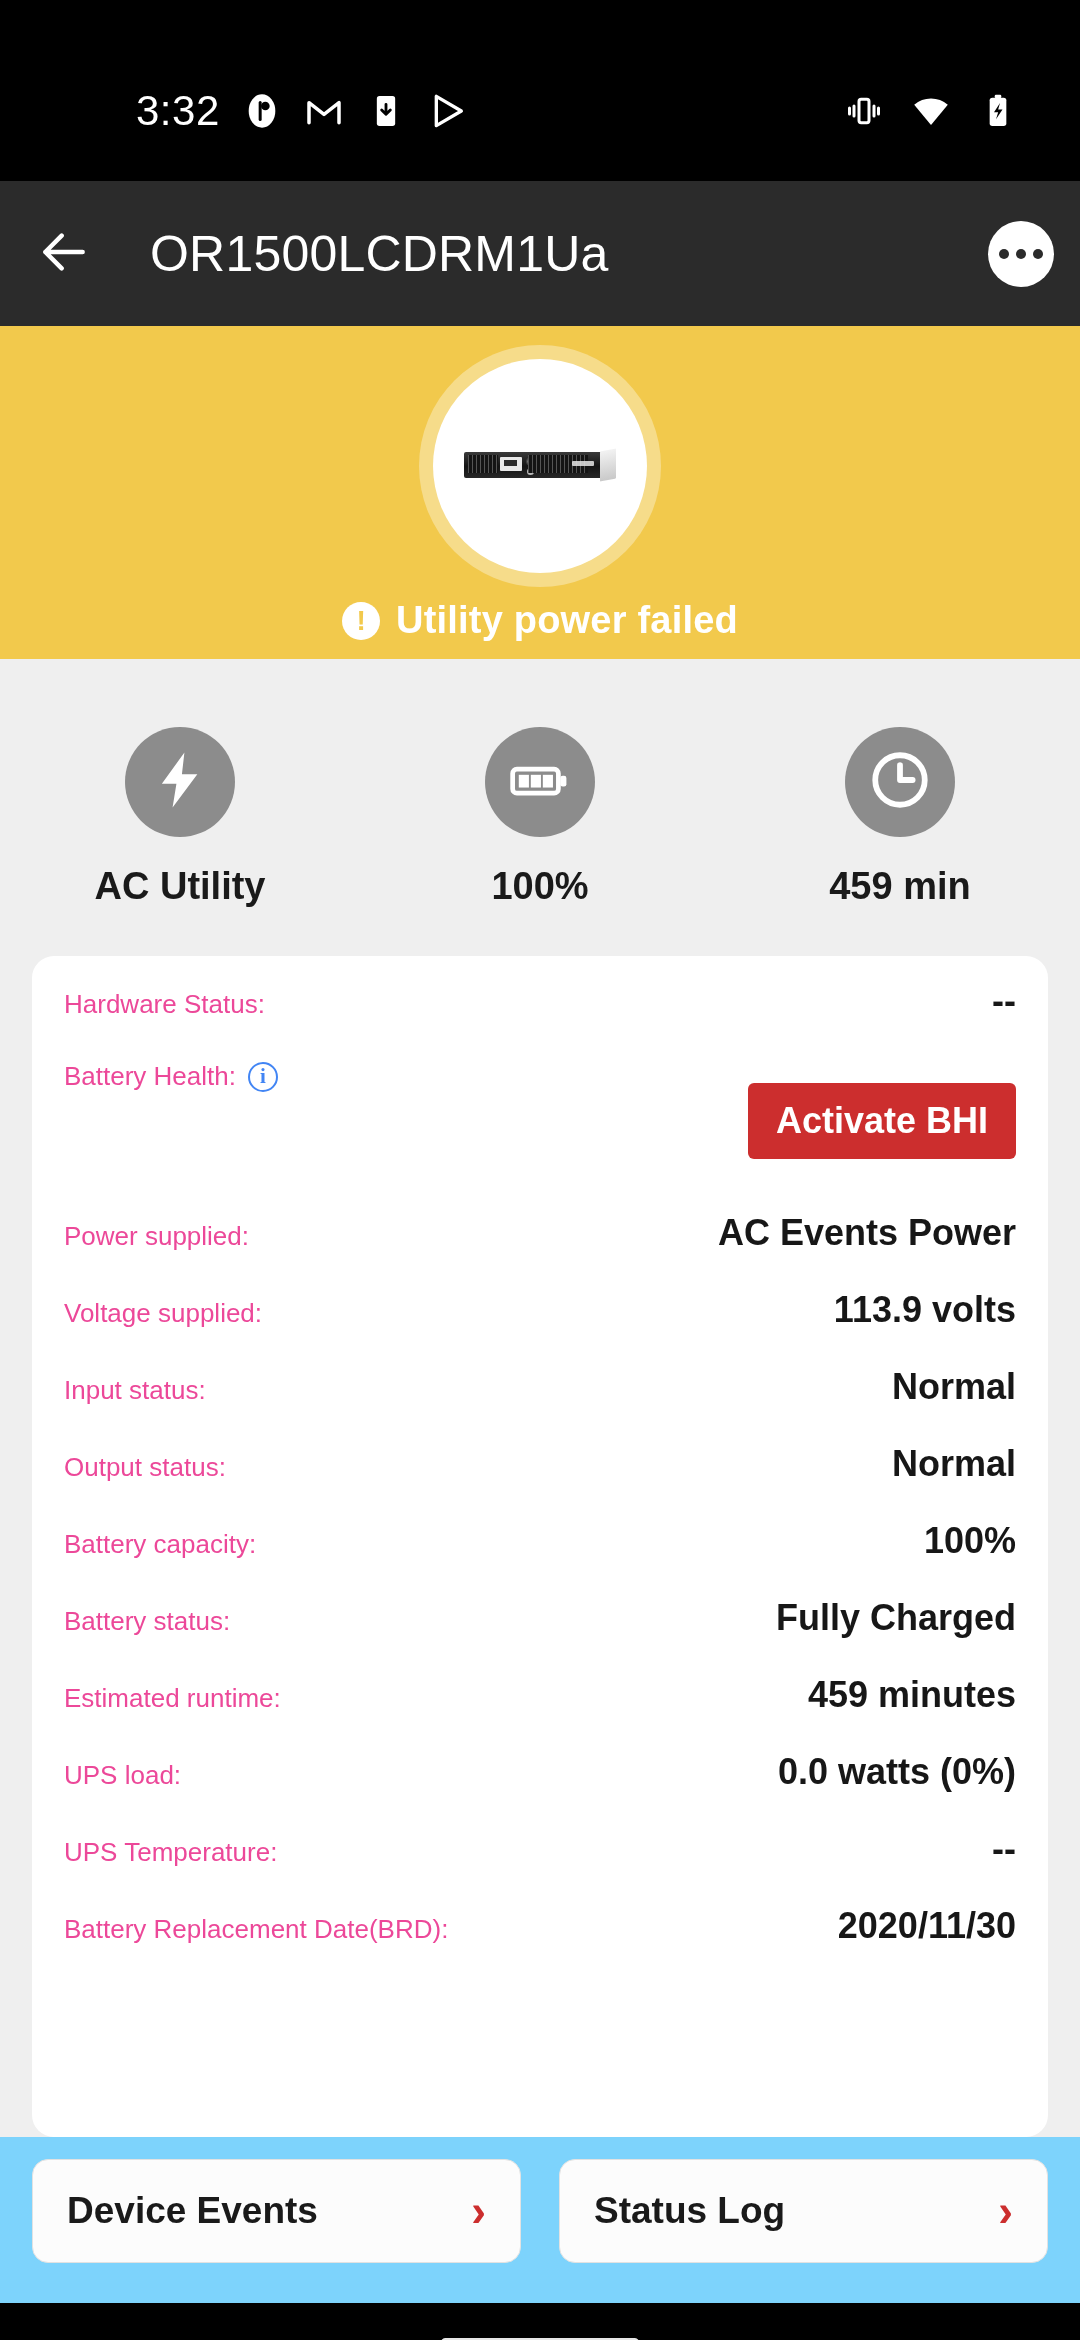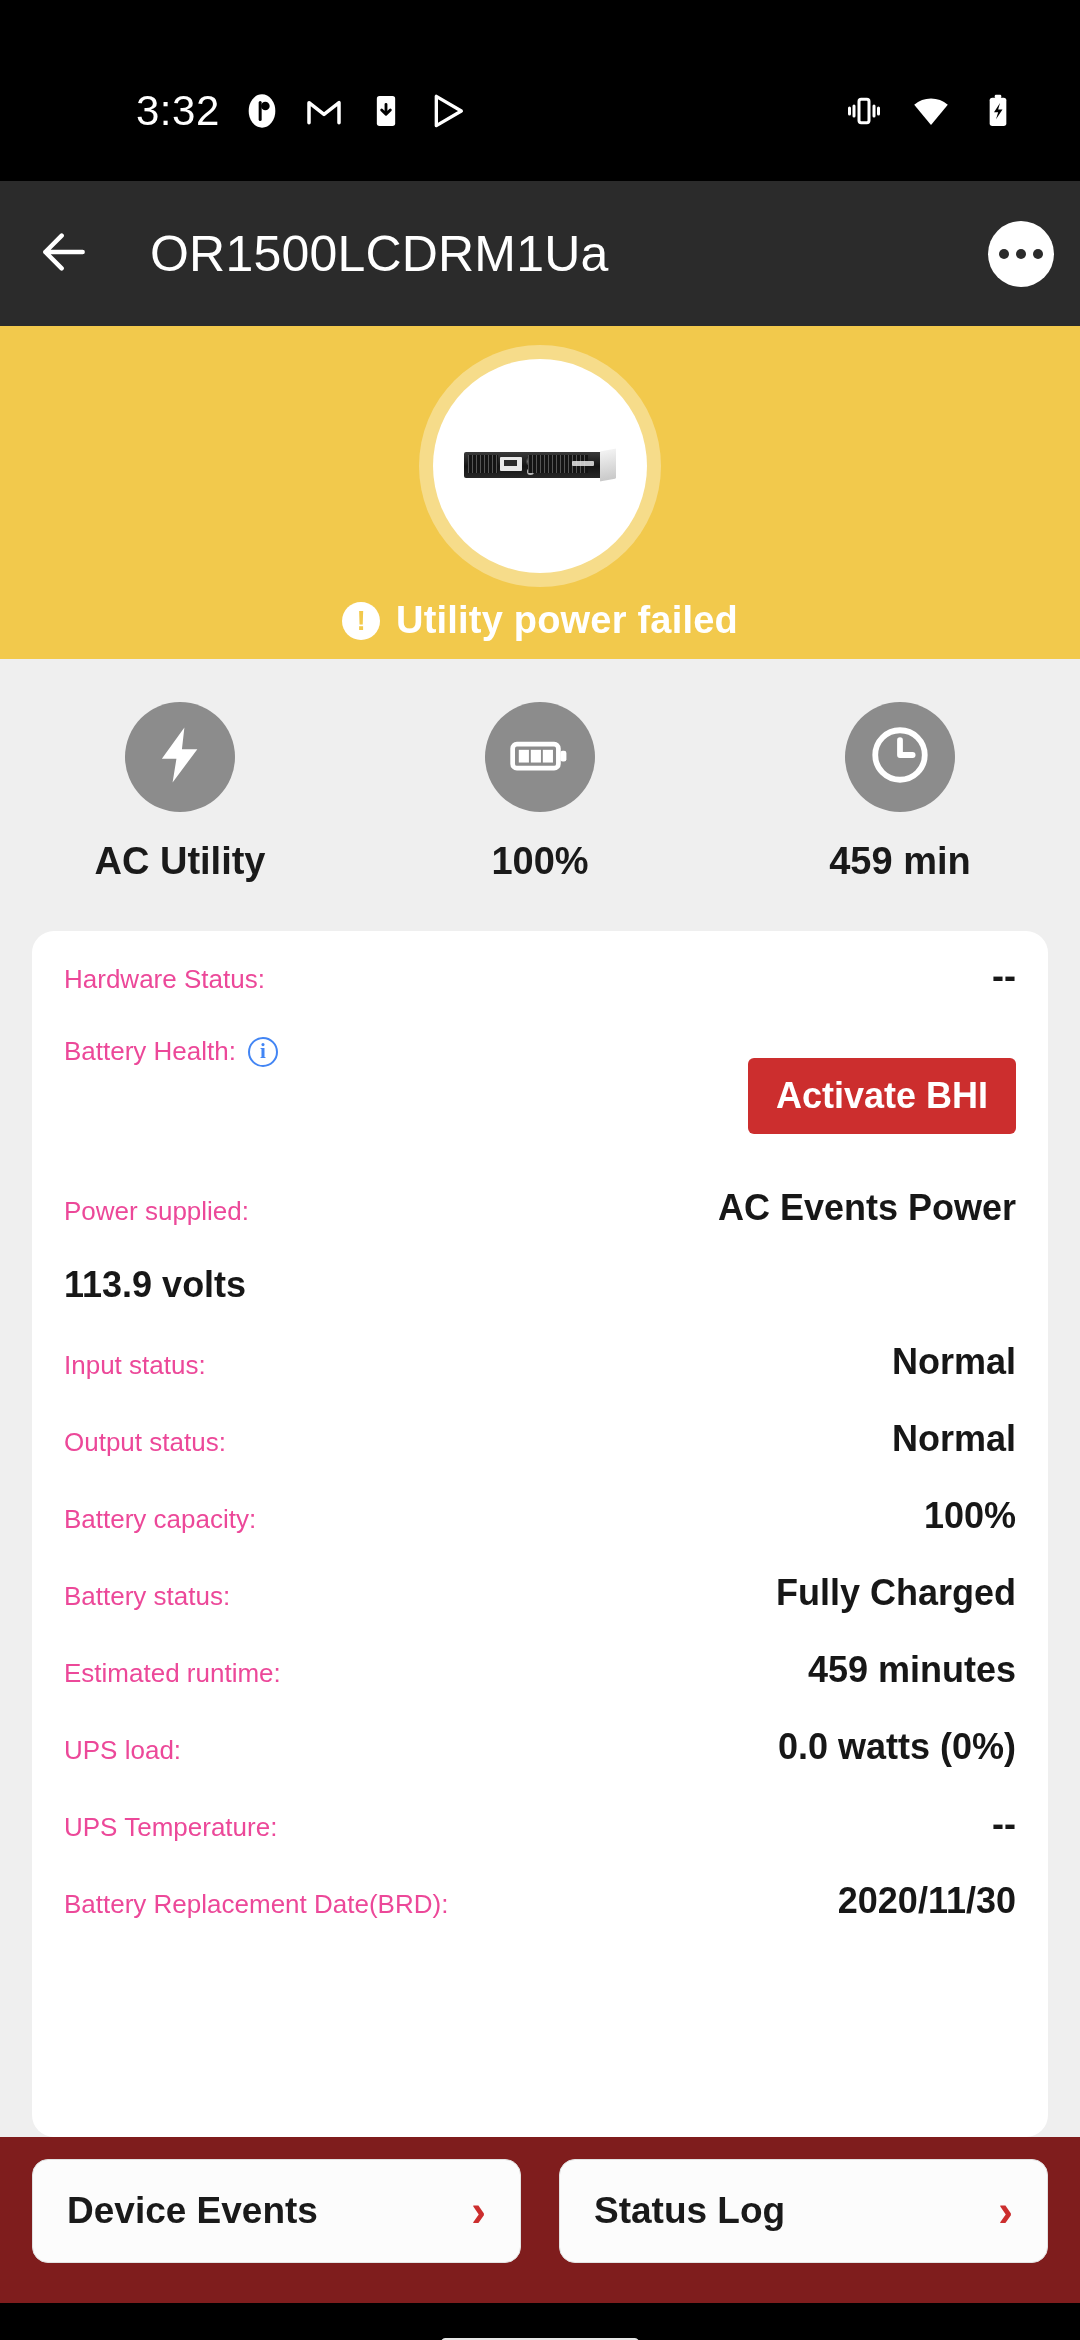--- a/index.html
+++ b/index.html
@@ -154,21 +154,21 @@
     font-size: 38px;
     font-weight: 700;
     letter-spacing: 0.2px;
   }
 
   
   .metrics {
     flex: 0 0 auto;
     background: #EFEFEF;
     display: flex;
-    padding: 43px 0 32px 0;
+    padding: 68px 0 32px 0;
   }
   .metric {
     flex: 1;
     display: flex;
     flex-direction: column;
     align-items: center;
     cursor: pointer;
   }
   .metric-badge {
     width: 110px; height: 110px;
@@ -246,21 +246,21 @@
     padding: 17px 28px;
     cursor: pointer;
   }
 
   
   .bottom-actions {
     flex: 0 0 auto;
     display: flex;
     gap: 38px;
     padding: 22px 32px 40px 32px;
-    background: #7f1d1d;
+    background: #7dd3fc;
   }
   .action-btn {
     flex: 1;
     height: 104px;
     background: #FCFCFC;
     border: 1px solid #E2E2E2;
     border-radius: 16px;
     display: flex;
     align-items: center;
     justify-content: space-between;
@@ -438,20 +438,21 @@
         <span class="info-icon">i</span>
       </span>
       <button class="bhi-btn">Activate BHI</button>
     </div>
 
     <div class="row">
       <span class="row-label">Power supplied:</span>
       <span class="row-value">AC Events Power</span>
     </div>
     <div class="row">
+      <span class="row-label">Voltage supplied:</span>
       <span class="row-value">113.9 volts</span>
     </div>
     <div class="row">
       <span class="row-label">Input status:</span>
       <span class="row-value">Normal</span>
     </div>
     <div class="row">
       <span class="row-label">Output status:</span>
       <span class="row-value">Normal</span>
     </div>

